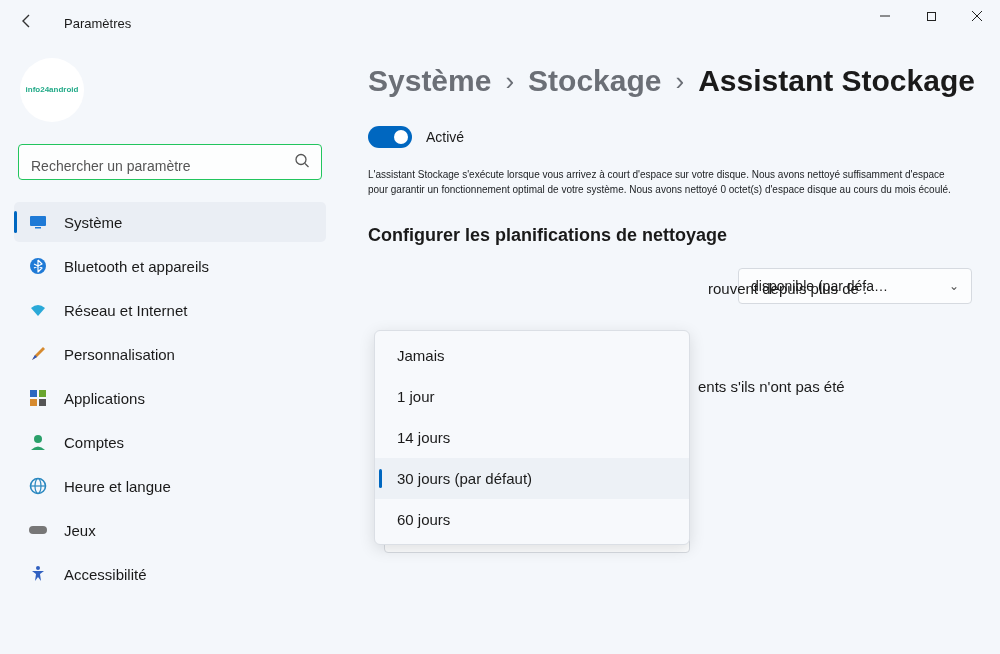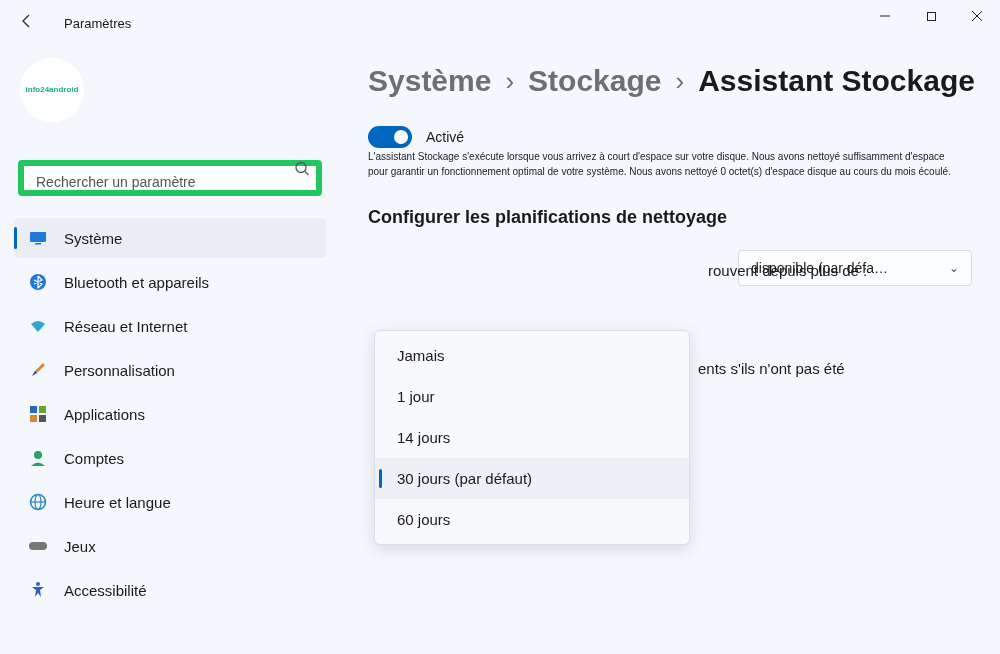--- a/index.html
+++ b/index.html
@@ -73,28 +73,27 @@
       line-height: 1;
     }
     .avatar span { display:block; }
     .search-wrap {
       position: relative;
       margin: 0 4px 18px 4px;
     }
     .search {
       width: 100%;
       height: 36px;
-      border: 6px solid #22c55e;
+      border: 1px solid #22c55e;
       background: #fdfefe;
       border-radius: 4px;
       padding: 8px 36px 0 12px;
       font-size: 14px;
       color: #555;
       outline: none;
-      margin-top: 16px;
     }
     .search::placeholder { color: #555; }
     .search-icon {
       position: absolute;
       right: 12px;
       top: 50%;
       transform: translateY(-50%);
       color: #555;
       pointer-events: none;
     }
@@ -143,21 +142,21 @@
       margin-bottom: 28px;
       white-space: nowrap;
     }
     .bc-link { color: #6b6f76; cursor: pointer; }
     .bc-sep { color: #6b6f76; font-weight: 400; font-size: 26px; }
     .bc-current { color: #1a1a1a; }
     .toggle-row {
       display: flex;
       align-items: center;
       gap: 14px;
-      margin-bottom: 2px;
+      margin-bottom: 20px;
     }
     .toggle {
       width: 44px;
       height: 22px;
       border-radius: 11px;
       background: #0067c0;
       position: relative;
       cursor: pointer;
     }
     .toggle::after {

